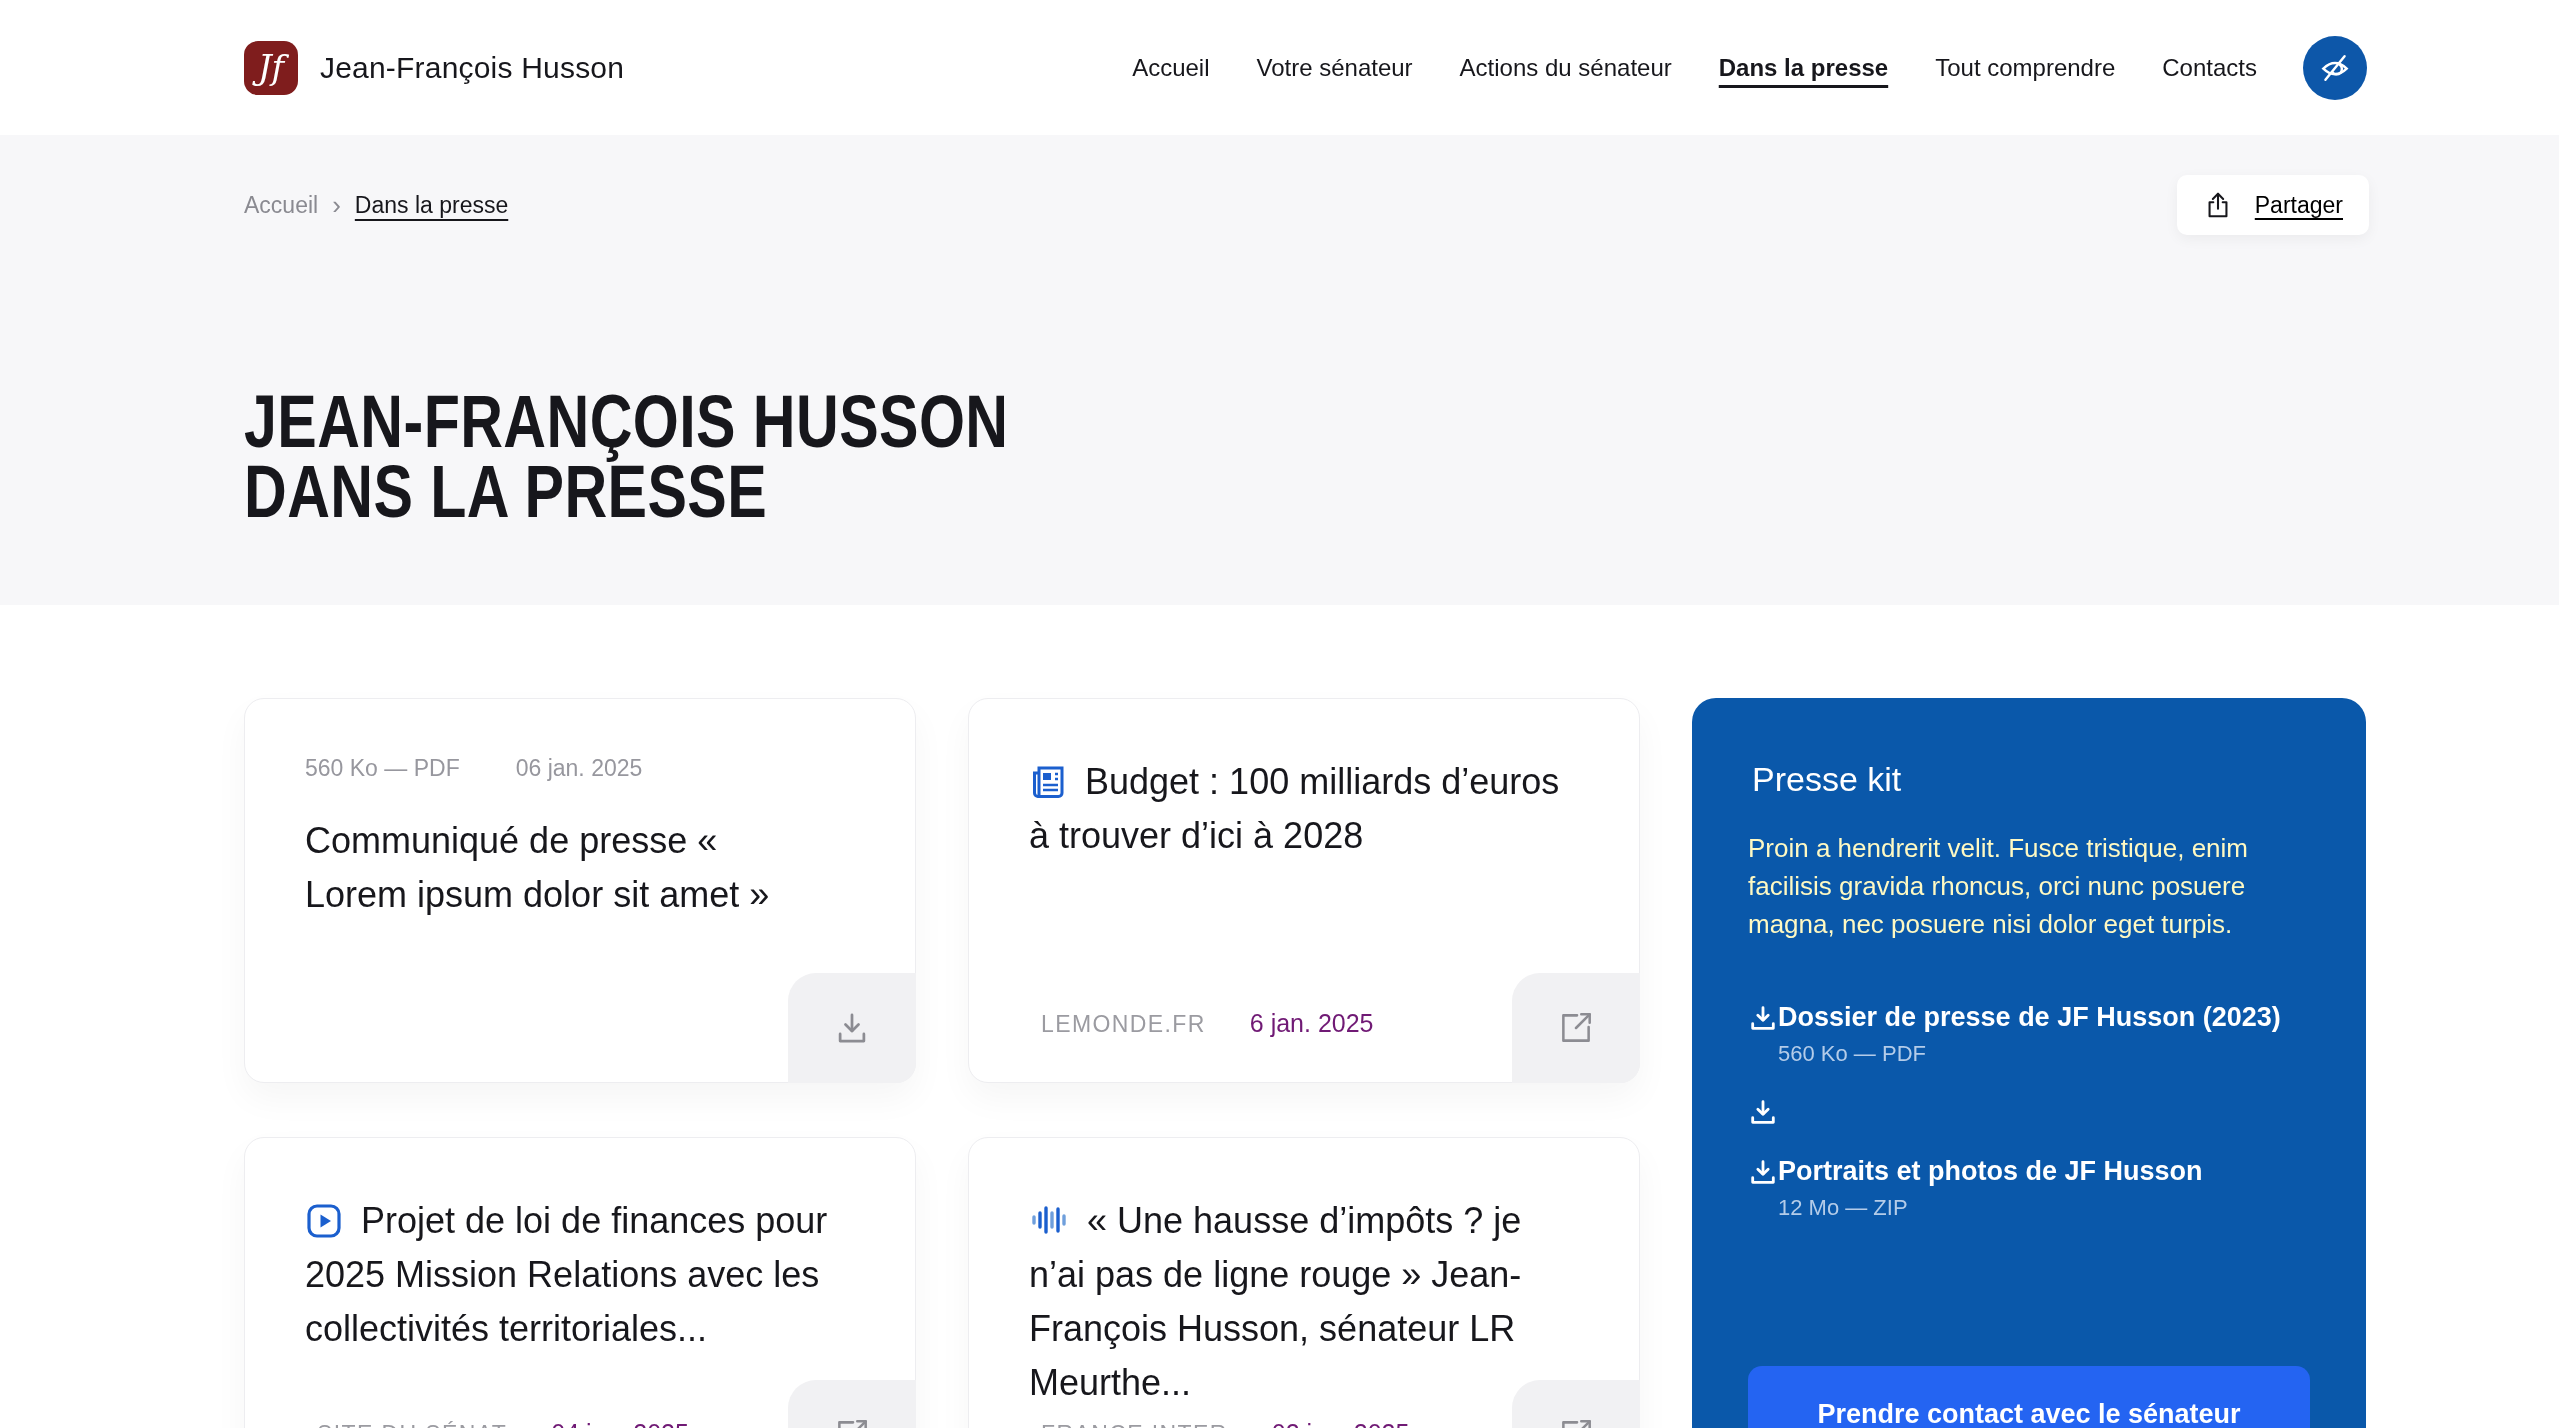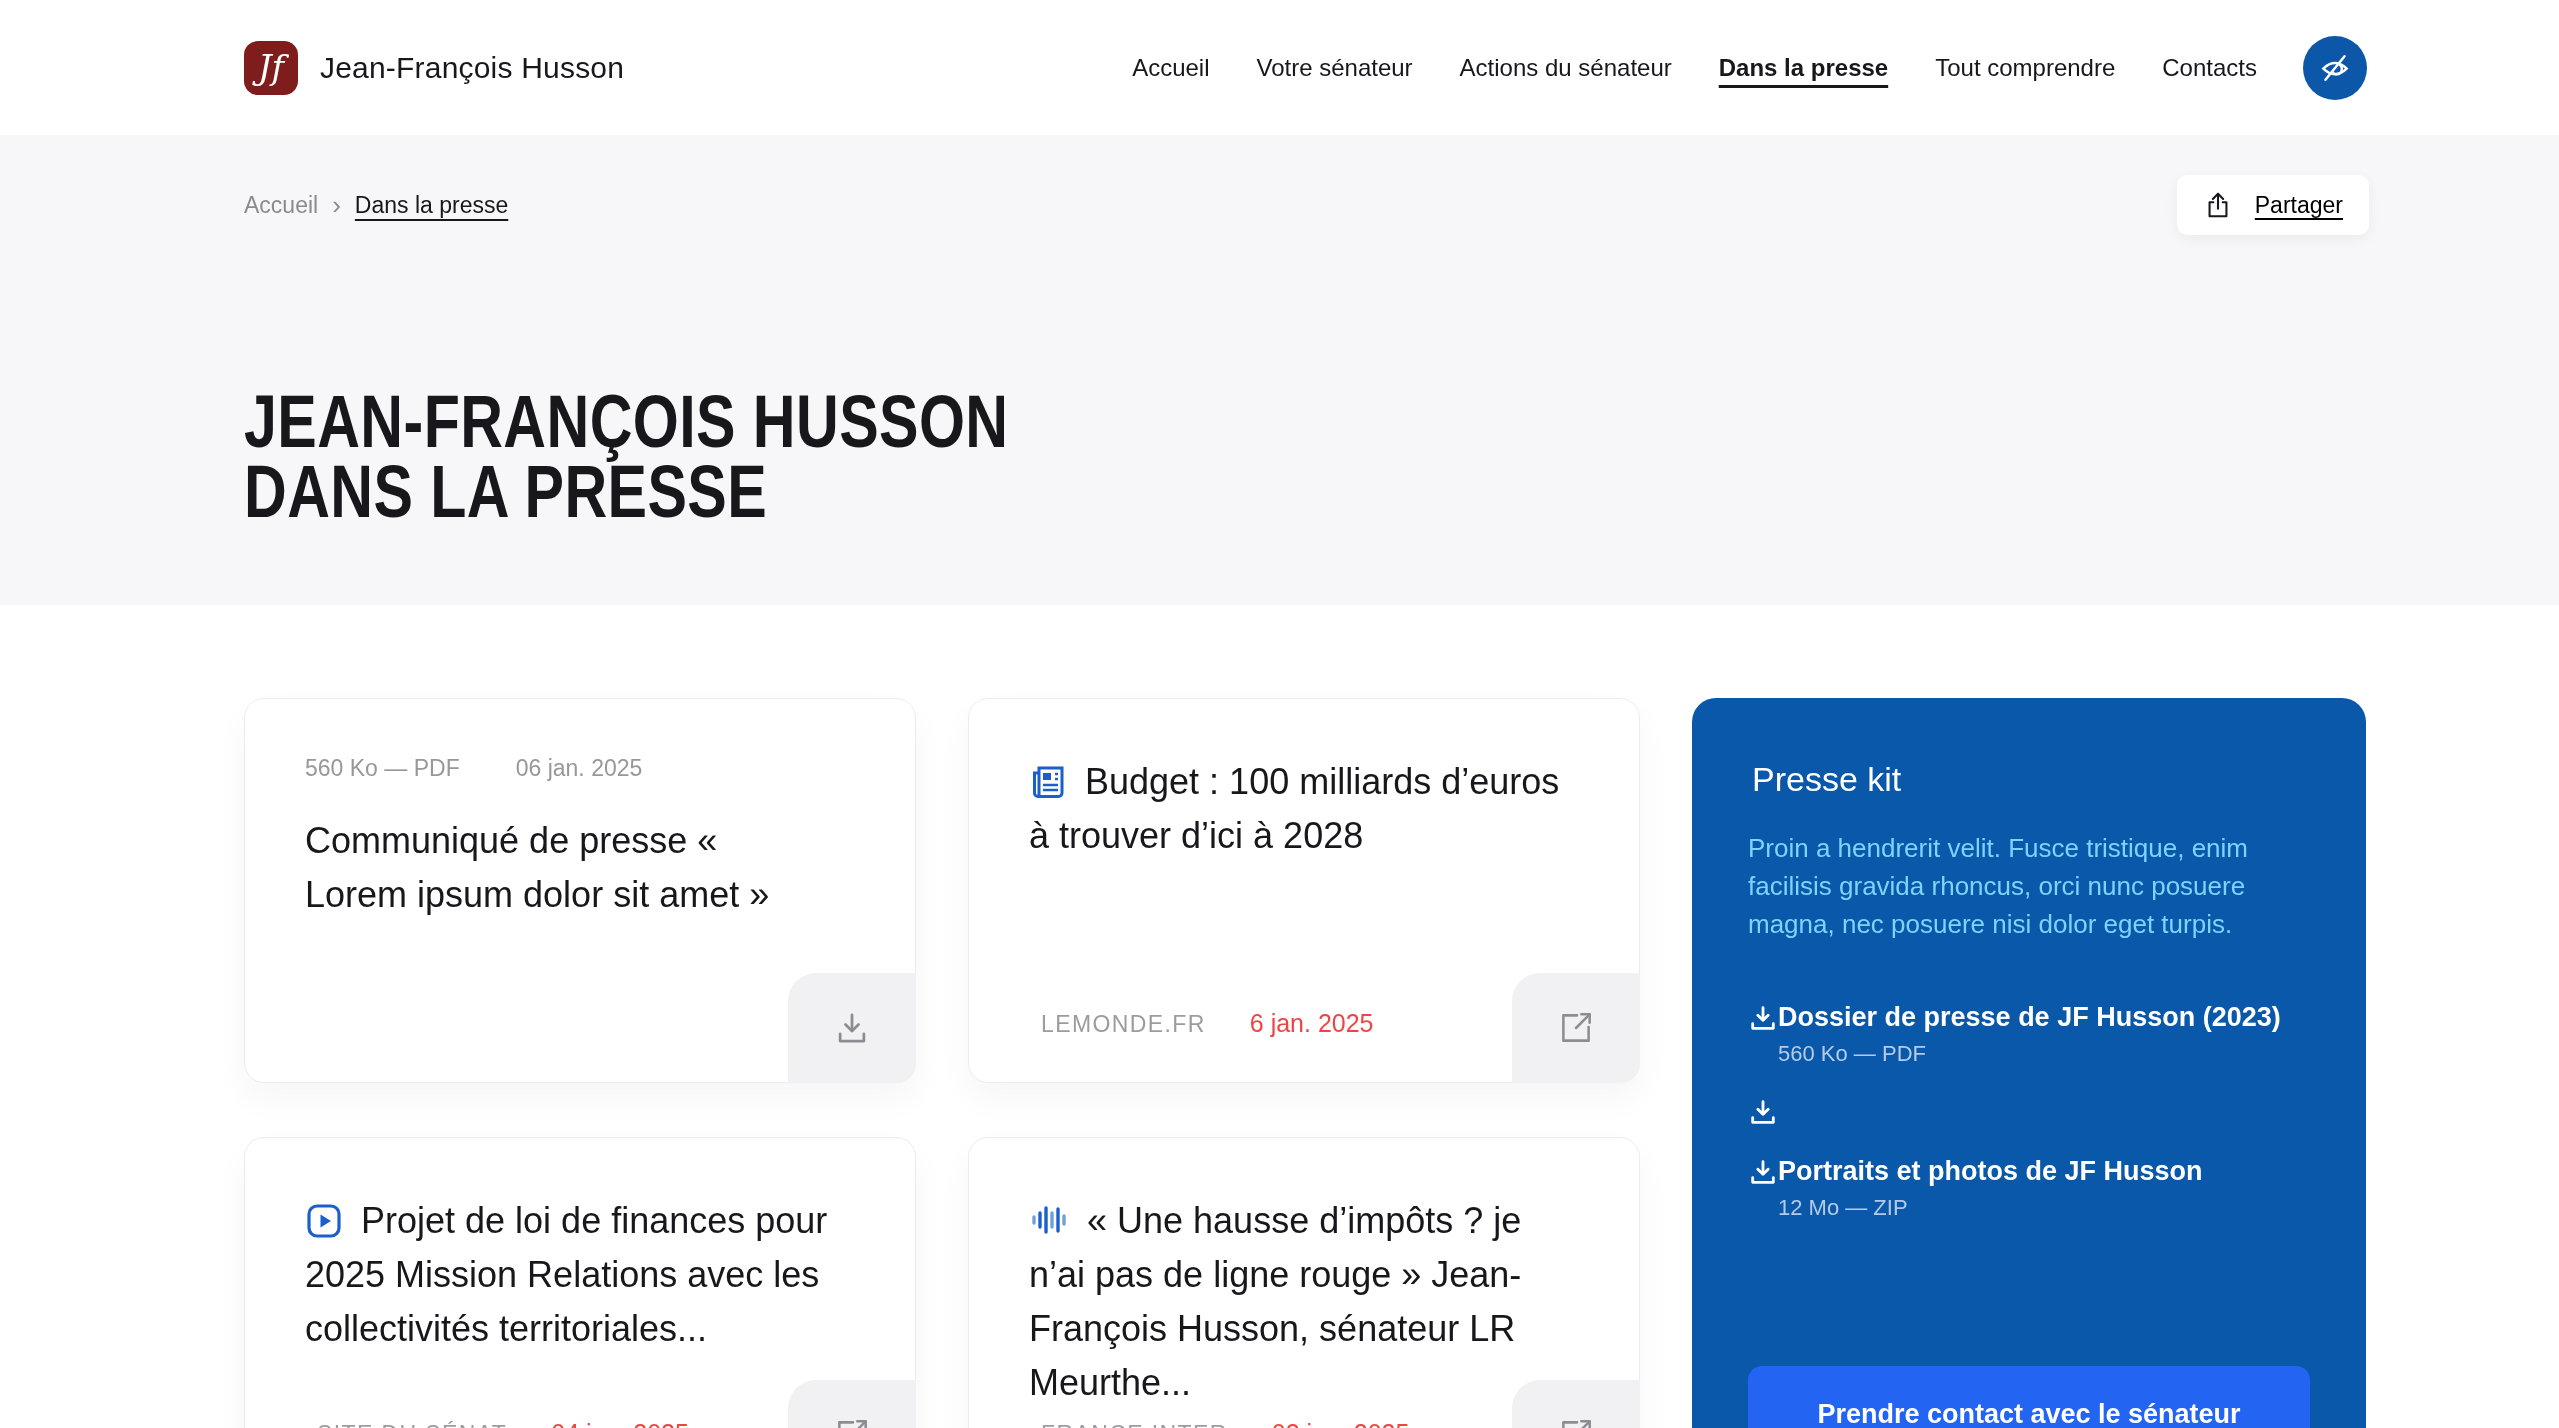--- a/index.html
+++ b/index.html
@@ -45,29 +45,29 @@
     padding:56px 60px;box-shadow:0 16px 34px rgba(23,23,28,.04);cursor:pointer;}
   .card.r1{height:385px;}
   .card.r2{height:353px;}
   .meta-row{display:flex;gap:56px;font-size:23px;color:#97979e;}
   .card-title{margin-top:32px;font-size:36px;line-height:54px;color:#17171c;max-width:490px;}
   .card.media .card-title{margin-top:0;max-width:545px;}
   .t-icon{display:inline-block;vertical-align:-7px;margin-right:18px;line-height:0;}
   .card-footer{position:absolute;left:72px;bottom:44px;display:flex;align-items:baseline;gap:44px;}
   .card.r2 .card-footer{bottom:41px;}
   .src{font-size:23px;letter-spacing:1.4px;color:#9b9ba1;}
-  .date{font-size:25px;color:#ef4444;}
+  .date{font-size:25px;color:#701a75;}
   .corner-chip{position:absolute;right:-1px;bottom:-1px;width:128px;height:110px;background:#f1f1f3;
     border-radius:28px 0 20px 0;display:flex;align-items:center;justify-content:center;}
 
   
   .kit{position:relative;width:674px;height:860px;border-radius:24px;background:#0a58aa;
     color:#fff;padding:58px 56px;overflow:hidden;}
   .kit h2{margin:4px;font-size:34px;font-weight:400;}
-  .kit p{margin:30px 0 0;font-size:26px;line-height:38px;color:#7dd3fc;max-width:545px;}
+  .kit p{margin:30px 0 0;font-size:26px;line-height:38px;color:#fef9c3;max-width:545px;}
   .kit-list{margin-top:58px;display:flex;flex-direction:column;gap:28px;}
   .kit-item{display:flex;cursor:pointer;}
   .kit-item .dl{flex:0 0 auto;margin-top:2px;}
   .kit-item-title{font-size:27px;font-weight:700;line-height:32px;}
   .kit-item-meta{font-size:22px;color:#b4cce9;margin-top:8px;}
   .kit-cta{position:absolute;left:56px;right:56px;top:668px;height:96px;border:none;cursor:pointer;
     background:#2464f2;border-radius:14px;color:#fff;font-size:27px;font-weight:700;
     font-family:inherit;display:flex;align-items:center;justify-content:center;}
 
   svg{display:block;}

